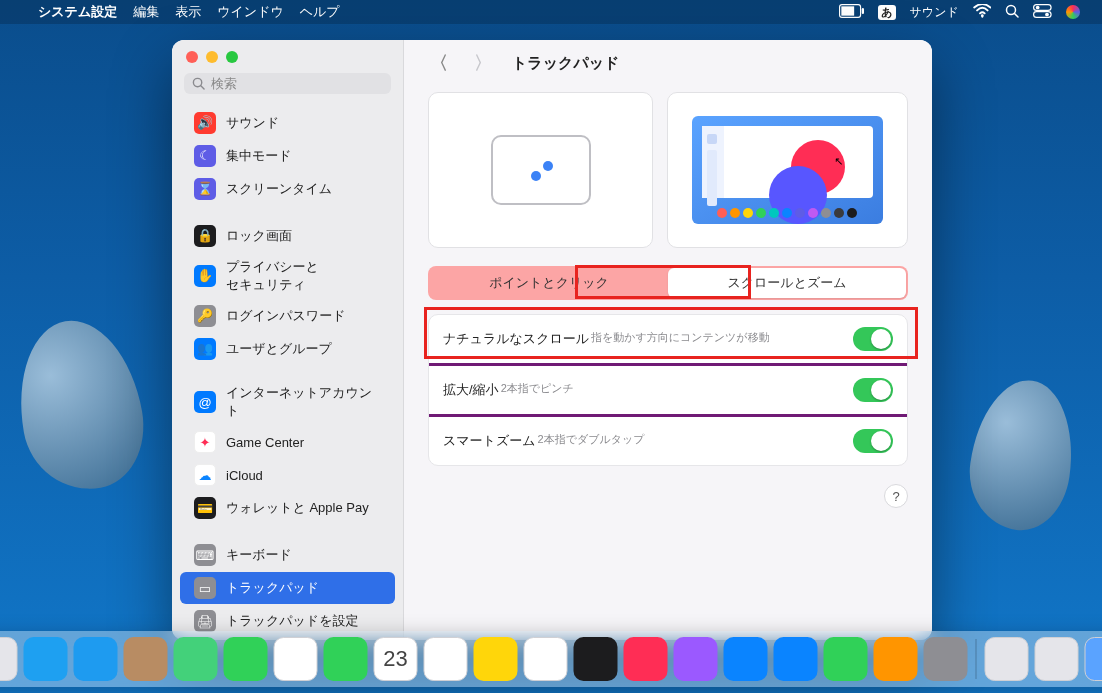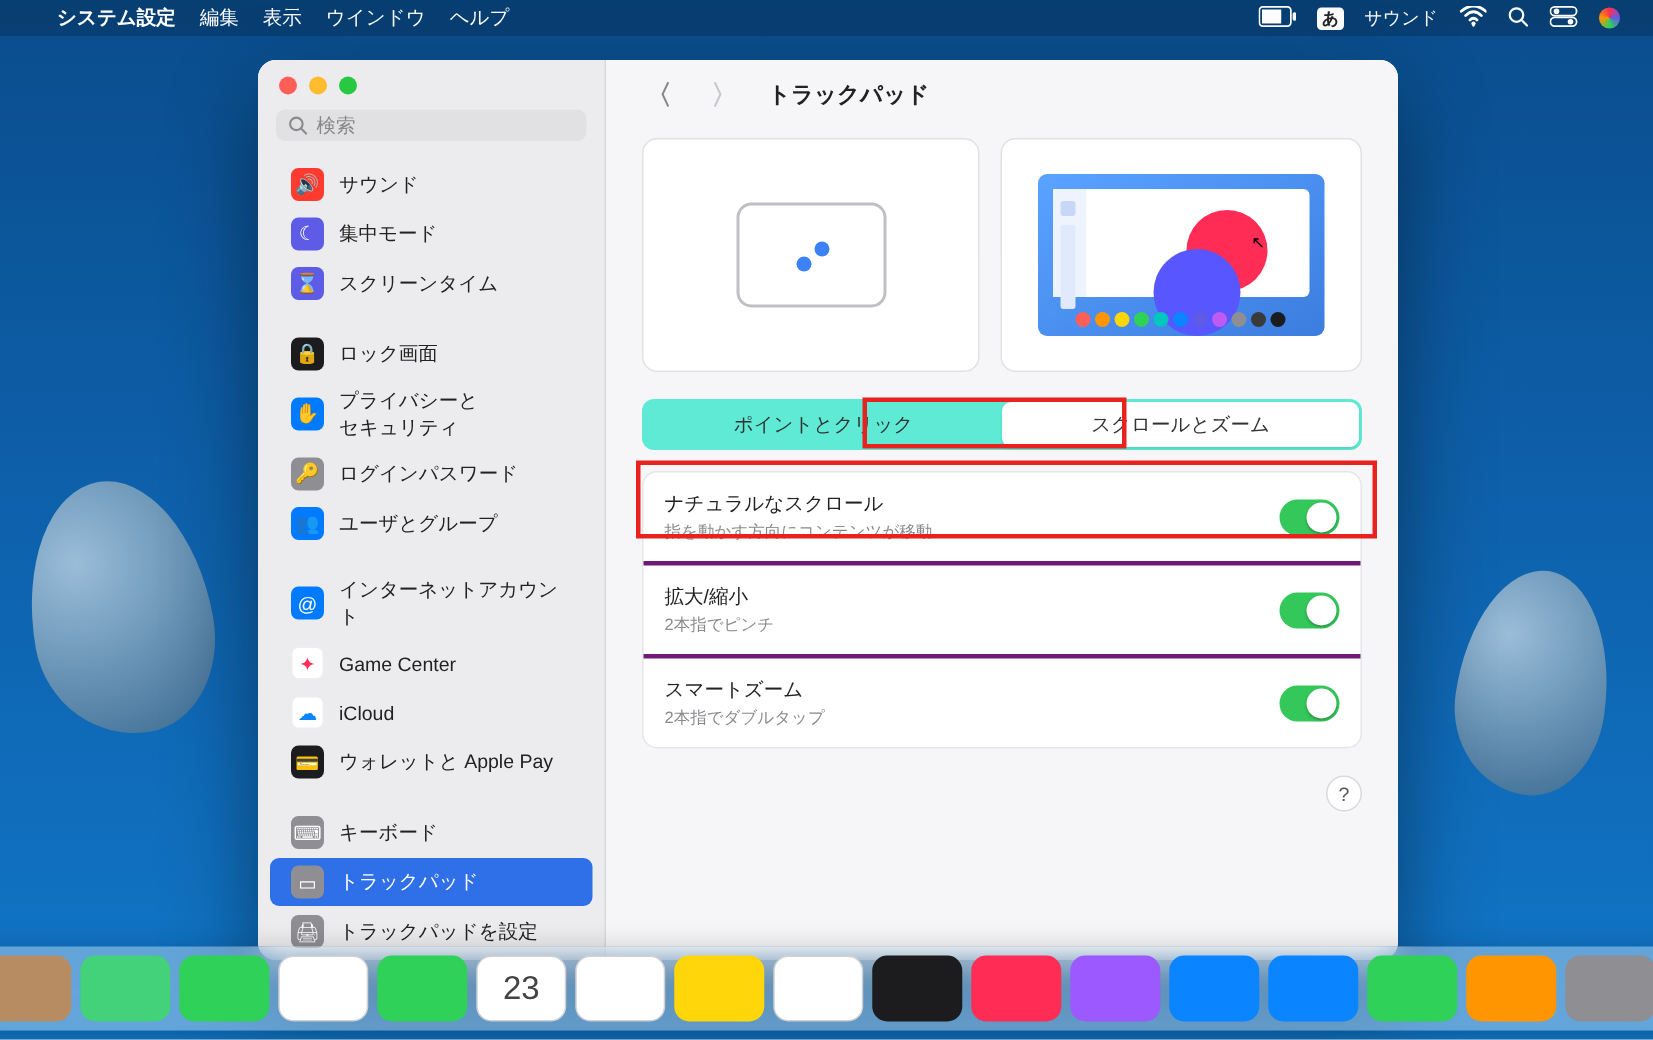--- a/index.html
+++ b/index.html
@@ -24,21 +24,21 @@
 
   
   .dock {
     position:absolute; bottom:6px; left:50%; transform:translateX(-50%);
     height:56px; background: rgba(255,255,255,0.35);
     border-radius:16px; backdrop-filter: blur(10px);
     display:flex; align-items:center; padding:4px 10px; gap:6px;
     box-shadow: 0 4px 20px rgba(0,0,0,0.25);
   }
   .dock-icon {
-    width:60px; height:44px; border-radius:10px;
+    width:44px; height:44px; border-radius:10px;
     display:flex; align-items:center; justify-content:center;
     font-size:22px; color:#fff;
   }
   .dock-sep { width:1px; height:40px; background:rgba(0,0,0,0.25); margin:0 2px; }
 
   
   .window {
     position:absolute; left:172px; top:40px;
     width:760px; height:600px;
     background:#fff; border-radius:12px;
@@ -122,21 +122,21 @@
   .thumb-side::before{content:"";position:absolute;left:5px;top:8px;width:10px;height:10px;background:#c7d7f7;border-radius:2px;}
   .thumb-side::after{content:"";position:absolute;left:5px;top:24px;width:10px;height:56px;background:#e1eafc;border-radius:2px;}
   .circle-red{position:absolute;right:28px;top:14px;width:54px;height:54px;border-radius:50%;background:#ff2d55;}
   .circle-blue{position:absolute;right:46px;top:40px;width:58px;height:58px;border-radius:50%;background:#5856ff;}
   .cursor-dot{position:absolute;right:30px;bottom:30px;font-size:11px;color:#000;}
   .color-strip{position:absolute;bottom:6px;left:50%;transform:translateX(-50%);display:flex;gap:3px;}
   .color-strip span{width:10px;height:10px;border-radius:50%;}
 
   .tabs {
     margin:18px 24px 0 24px;
-    background:#5eead4; border-radius:8px;
+    background:#fca5a5; border-radius:8px;
     display:flex; padding:2px;
   }
   .tab {
     flex:1; text-align:center; font-size:13px;
     padding:6px 4px; border-radius:6px; color:#333;
   }
   .tab.active { background:#fff; box-shadow:0 1px 2px rgba(0,0,0,0.1); }
 
   .highlight-tab { position:absolute; border:3px solid #e8231f; pointer-events:none; z-index:10;}
   .hl-tab{ left:575px; top:265px; width:176px; height:34px; }
@@ -145,21 +145,21 @@
   .settings-card {
     margin:14px 24px 0 24px;
     background:#fff; border:1px solid #e6e6e9;
     border-radius:10px;
   }
   .setting-row {
     display:flex; align-items:center; justify-content:space-between;
     padding:12px 14px;
   }
   .setting-row + .setting-row { border-top:3px solid #701a75; }
-  .setting-labels { display:flex; flex-direction:column; gap:2px; }
+  .setting-labels { display:flex; flex-direction:row; gap:2px; }
   .setting-title { font-size:13px; color:#222; }
   .setting-sub { font-size:11px; color:#8a8a8e; }
 
   .toggle {
     width:40px; height:24px; background:#34c759;
     border-radius:12px; position:relative;
   }
   .toggle::after{
     content:""; position:absolute; right:2px; top:2px;
     width:20px; height:20px; background:#fff; border-radius:50%;

